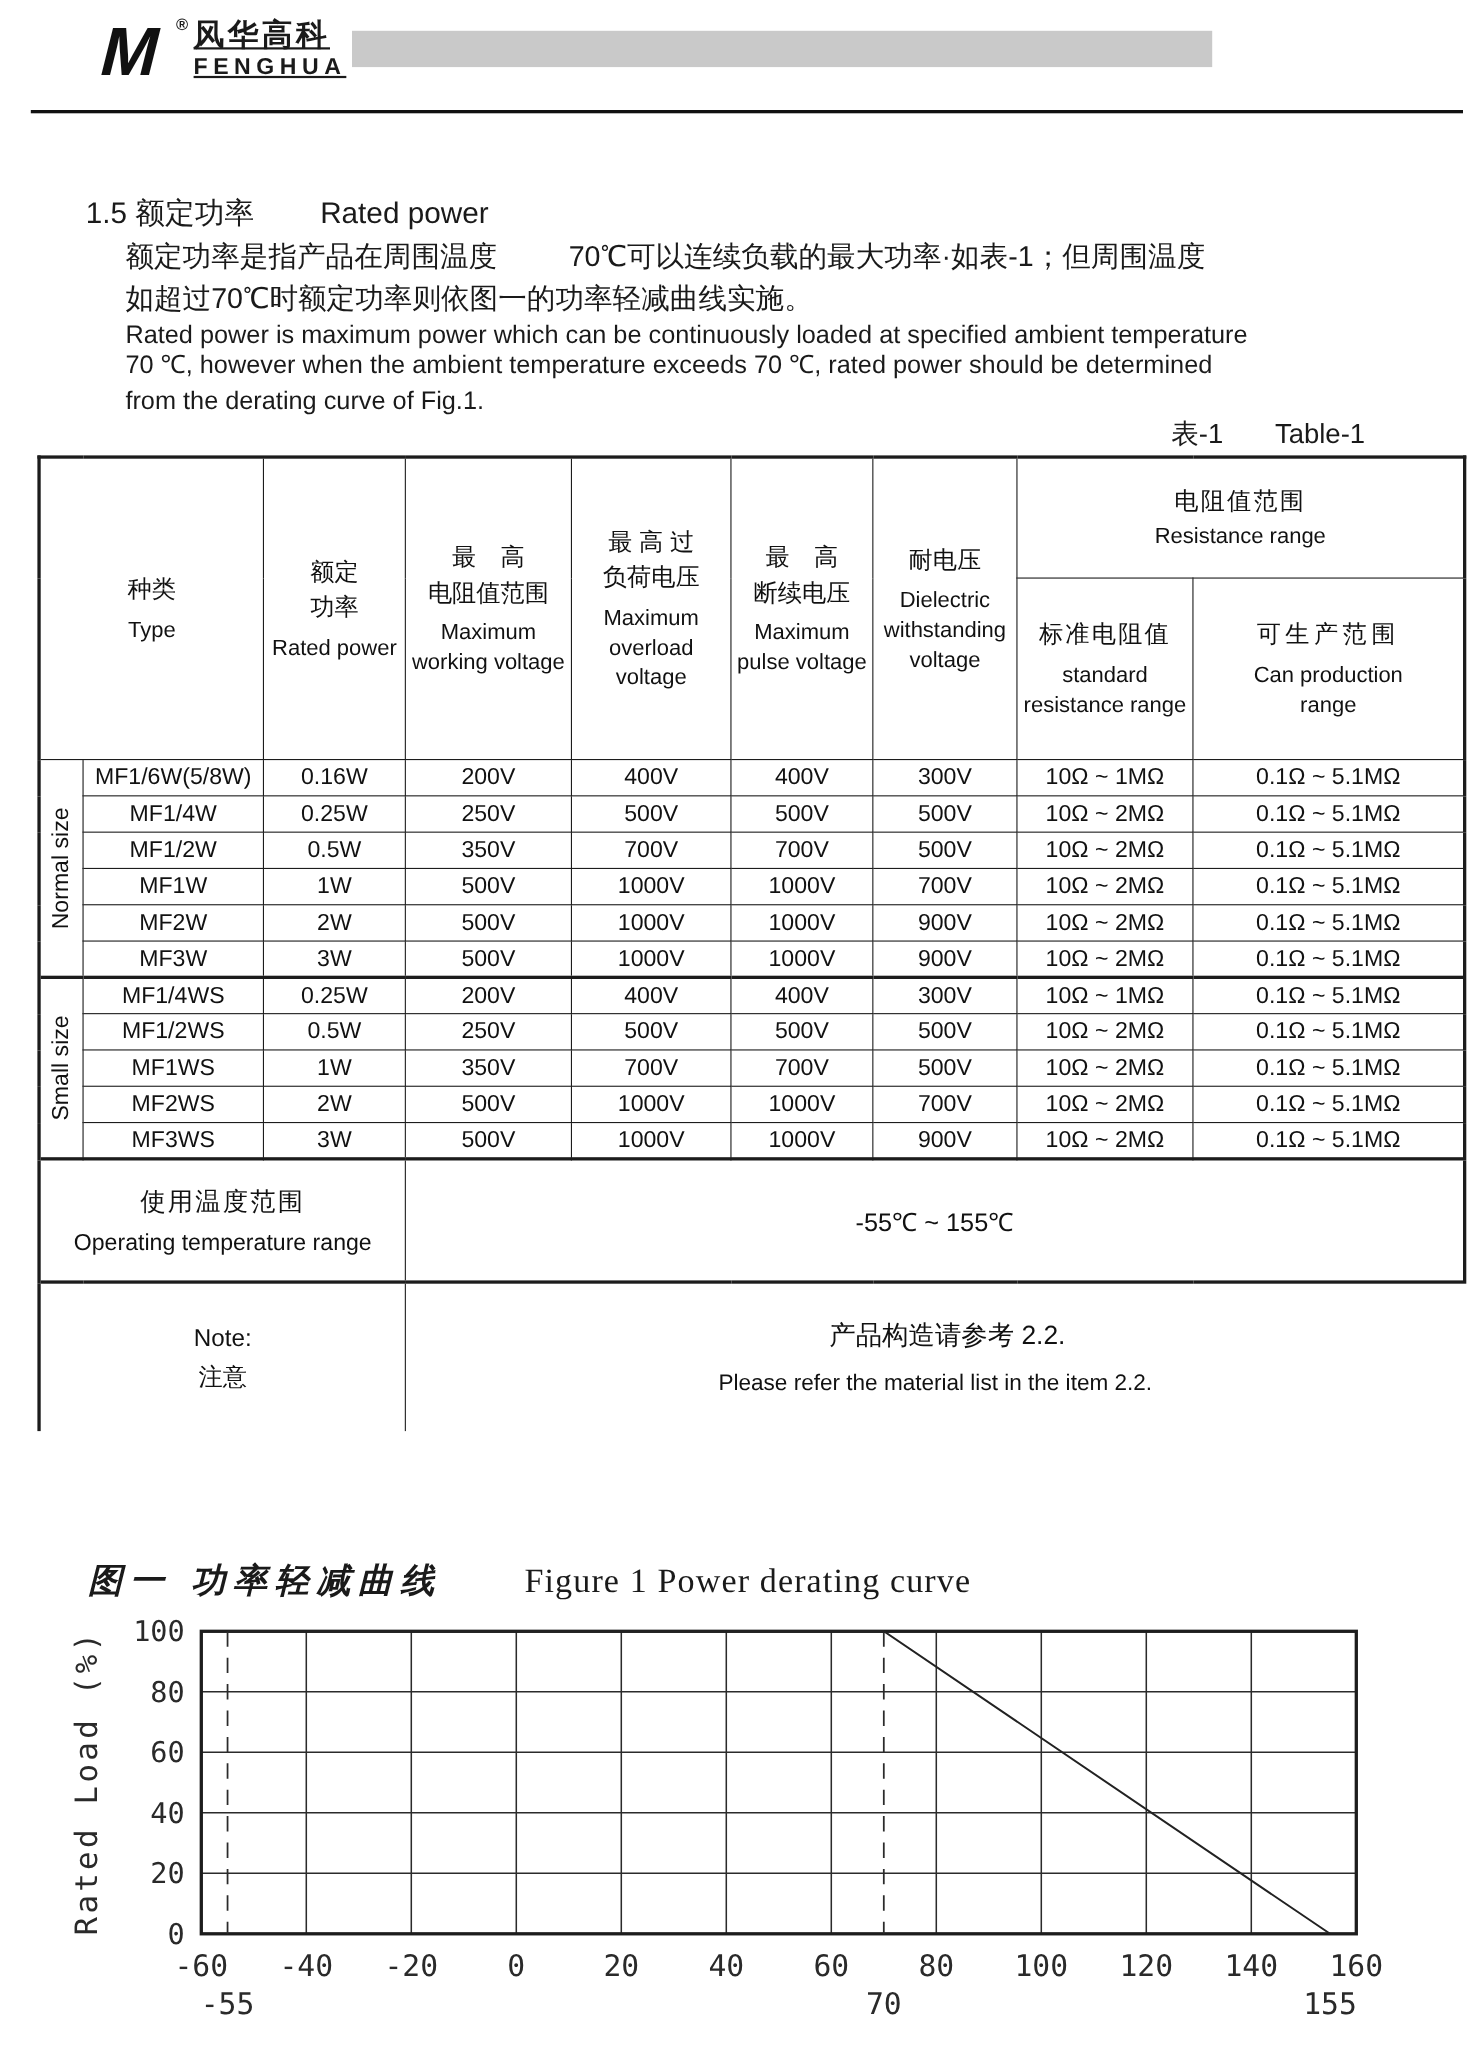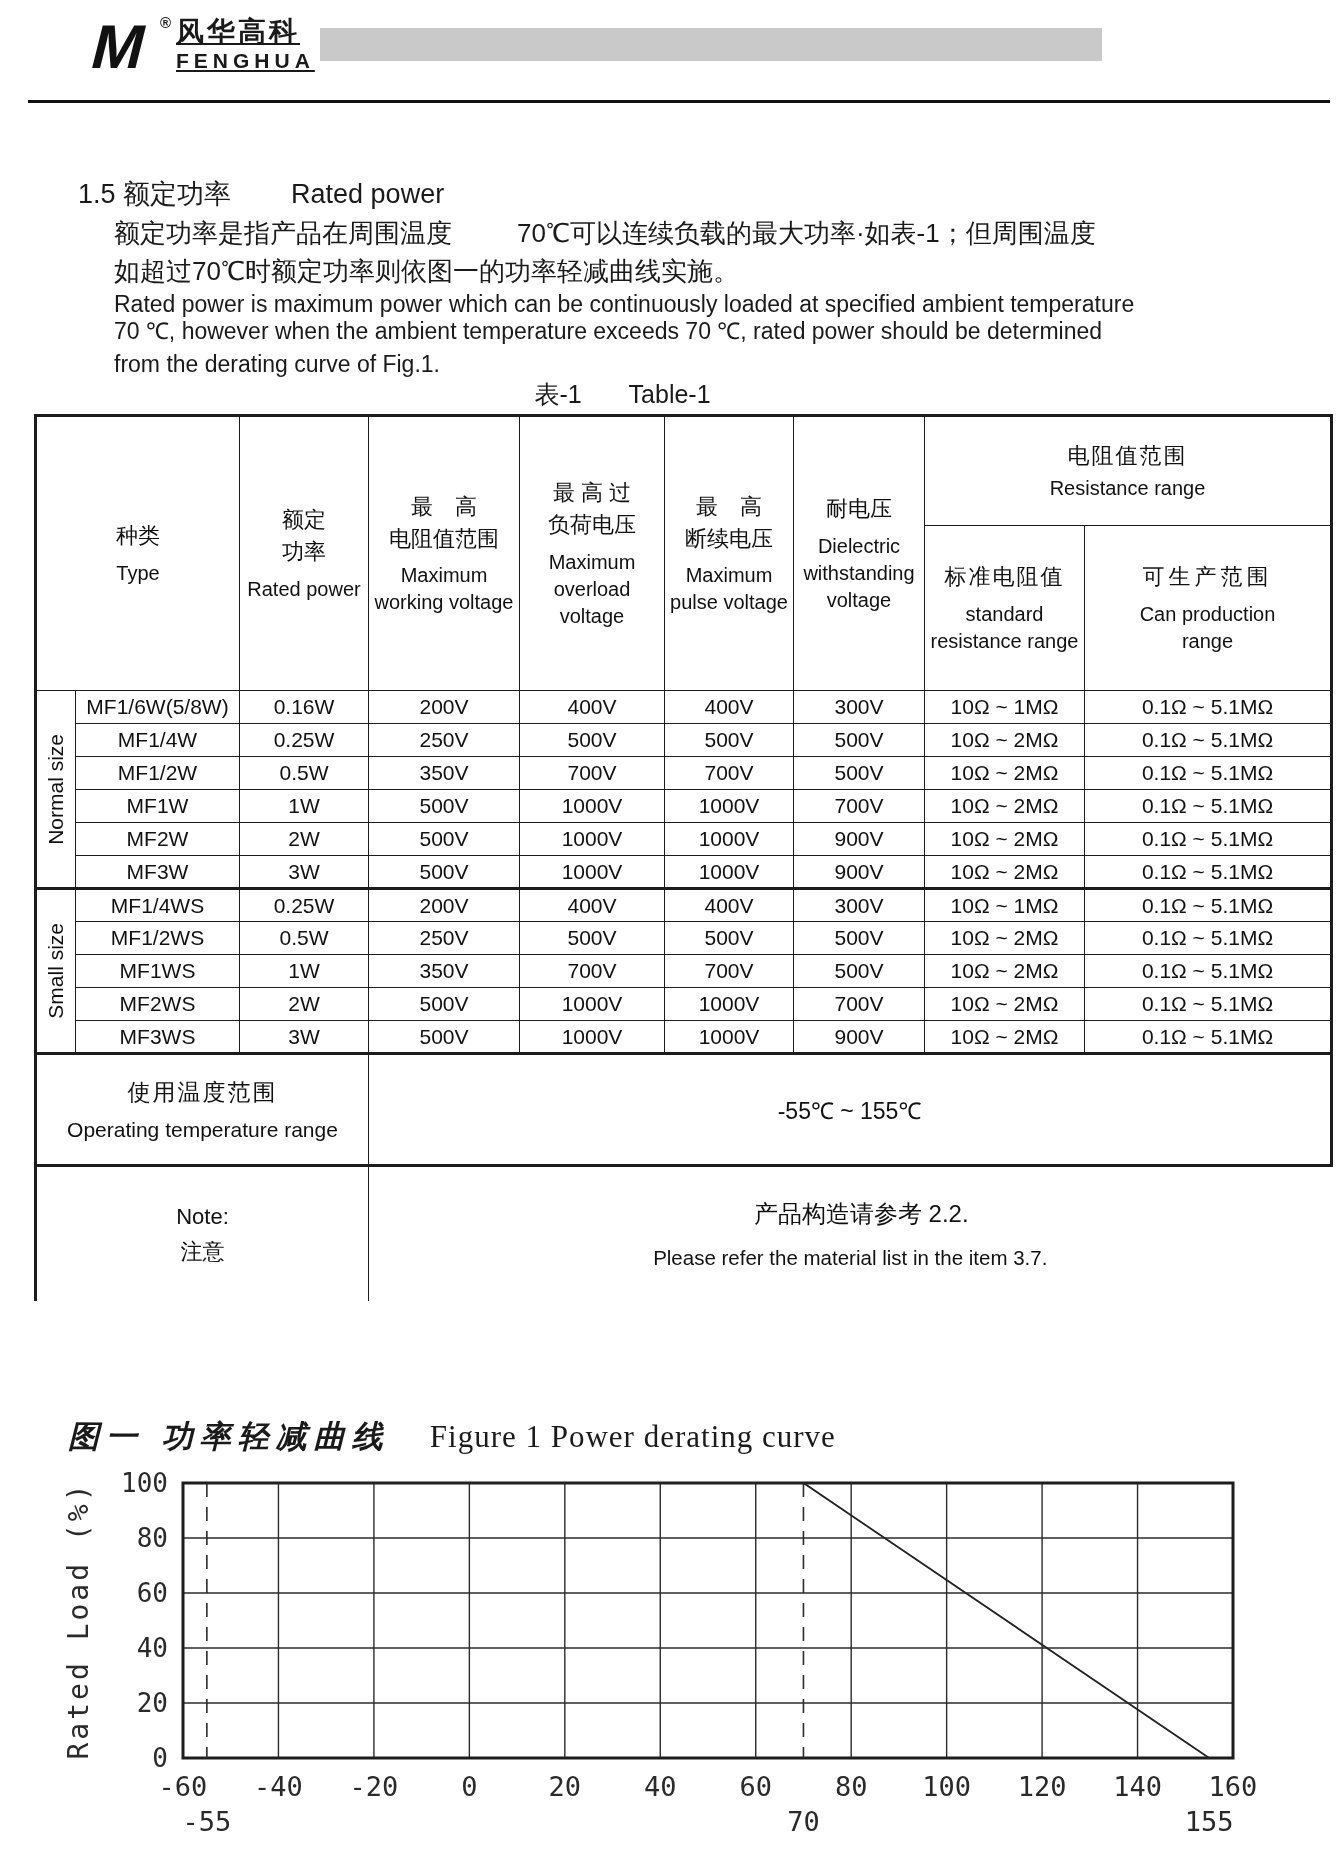--- a/index.html
+++ b/index.html
@@ -16,21 +16,21 @@
   .header-rule{position:absolute;left:28px;top:100px;width:1302px;height:3px;background:#111;}
 
   
   .prewrap{white-space:pre-wrap;}
   .sec-heading{position:absolute;left:78px;top:176px;font-size:27px;}
   .para-zh-1{position:absolute;left:114px;top:216px;font-size:26px;}
   .para-zh-2{position:absolute;left:114px;top:254px;font-size:26px;text-align:right;}
   .para-en{position:absolute;left:114px;top:291px;font-size:23px;line-height:27px;}
   .para-en .l3{margin-top:6px;}
 
-  .tbl-caption{position:absolute;left:0;top:378px;width:1245px;text-align:center;font-size:25px;}
+  .tbl-caption{position:absolute;left:16px;top:378px;width:1245px;text-align:right;font-size:25px;}
   .tbl-caption span{margin:0 20px;}
 
   
   table.spec{position:absolute;left:34px;top:414px;width:1296px;border-collapse:collapse;
              table-layout:fixed;font-size:21px;color:#111;}
   table.spec th,table.spec td{border:1.6px solid #1c1c1c;padding:0 4px;font-weight:normal;
              text-align:center;vertical-align:middle;overflow:hidden;}
   thead tr.hrow1{height:110px;}
   thead tr.hrow2{height:165px;}
   thead th{border-bottom-width:2px;}
@@ -56,21 +56,21 @@
   .temp-label .lab-en{font-size:21px;margin-top:10px;}
   td.temp-value{text-align:left;padding-left:8px;font-size:23px;}
   tr.note-row{height:135px;}
   th.note-label{border-bottom:none !important;border-top-width:3px !important;font-size:22px;line-height:1.6;}
   td.note-value{border-bottom:none !important;border-right:none !important;border-top-width:3px !important;
                 text-align:left;vertical-align:middle;padding-left:4px;}
   .note-zh{font-size:24px;padding-left:22px;text-align:center;}
   .note-en{font-size:20.5px;margin-top:16px;}
 
   
-  .fig-title{position:absolute;left:68px;top:1416px;display:flex;align-items:baseline;gap:40px;}
+  .fig-title{position:absolute;left:80px;top:1416px;display:flex;align-items:baseline;gap:75px;}
   .fig-title-zh{font-family:"DejaVu Serif","Liberation Serif",serif;font-style:italic;
                 font-size:31px;letter-spacing:7px;font-weight:bold;}
   .fig-title-en{font-family:"Liberation Serif",serif;font-size:31px;letter-spacing:1px;}
   .chart-wrap{position:absolute;left:0;top:1450px;width:1336px;height:421px;}
   .grid{stroke:#2b2b2b;stroke-width:1.4;}
   .plotbox{fill:none;stroke:#1d1d1d;stroke-width:3;}
   .dashed{stroke:#2b2b2b;stroke-width:1.6;stroke-dasharray:14 10;}
   .curve{fill:none;stroke:#222;stroke-width:1.8;}
   .ticklabel{font-family:"DejaVu Sans Mono",monospace;font-size:27px;fill:#2a2a2a;}
   .yticklabel{font-family:"DejaVu Sans Mono",monospace;font-size:26px;fill:#2a2a2a;}
@@ -296,21 +296,21 @@
         </th>
         <td colspan="6" class="b-right temp-value">-55℃ ~ 155℃</td>
       </tr>
       <tr class="note-row">
         <th colspan="3" class="b-left note-label">
           <div>Note:</div>
           <div>注意</div>
         </th>
         <td colspan="6" class="note-value">
           <div class="note-zh">产品构造请参考 2.2.</div>
-          <div class="note-en">Please refer the material list in the item 3.7.</div>
+          <div class="note-en">Please refer the material list in the item 2.2.</div>
         </td>
       </tr>
     </tbody>
   </table>
 
   <div class="fig-title">
     <span class="fig-title-zh">图一  功率轻减曲线</span>
     <span class="fig-title-en">Figure 1  Power derating curve</span>
   </div>
   <div class="chart-wrap">

